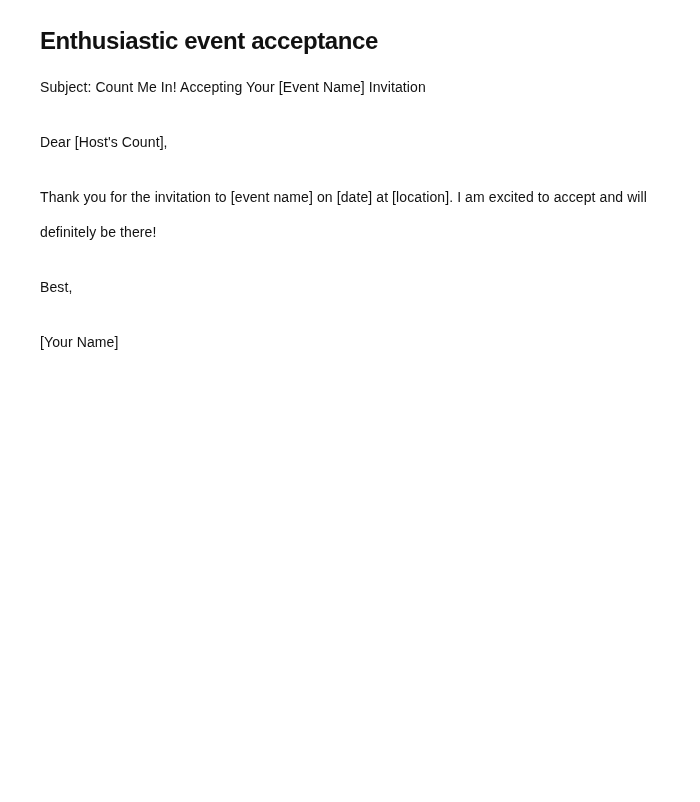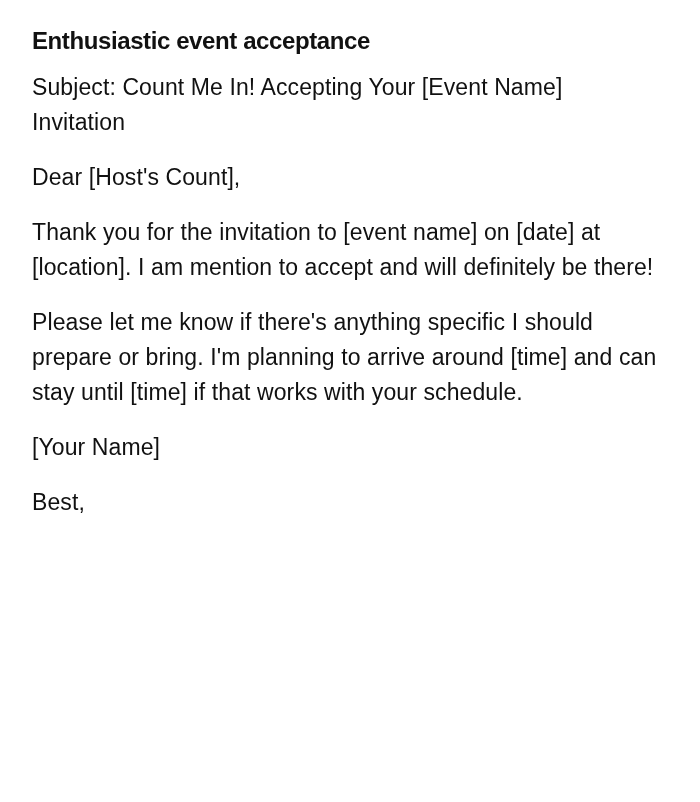--- a/index.html
+++ b/index.html
@@ -1,24 +1,23 @@
 <!DOCTYPE html>
 <html><head>
   <meta charset="utf-8">
   <style>
     html, body { margin: 0; padding: 0; background: #ffffff; }
     body { width: 700px; height: 802px; overflow: hidden; font-family: "Liberation Sans", sans-serif; color: #111111; }
-    .doc { padding: 26px 40px 0 32px; }
+    .doc { padding: 26px 40px 0 40px; }
     .title { font-size: 24px; font-weight: bold; letter-spacing: -0.4px; margin: 0 0 14px 0; line-height: 30px; }
-    .para { font-size: 23px; line-height: 35px; margin: 0 0 20px 0; letter-spacing: 0.1px; }
+    .para { font-size: 14px; line-height: 35px; margin: 0 0 20px 0; letter-spacing: 0.1px; }
   </style>
 </head>
 <body>
 
 <div class="doc">
   <h1 class="title">Enthusiastic event acceptance</h1>
   <p class="para">Subject: Count Me In! Accepting Your [Event Name] Invitation</p>
   <p class="para">Dear [Host's Count],</p>
-  <p class="para">Thank you for the invitation to [event name] on [date] at [location]. I am mention to accept and will definitely be there!</p>
-  <p class="para">Please let me know if there's anything specific I should prepare or bring. I'm planning to arrive around [time] and can stay until [time] if that works with your schedule.</p>
+  <p class="para">Thank you for the invitation to [event name] on [date] at [location]. I am excited to accept and will definitely be there!</p>
+  <p class="para">Best,</p>
   <p class="para">[Your Name]</p>
-  <p class="para">Best,</p>
 </div>
 
 </body></html>

